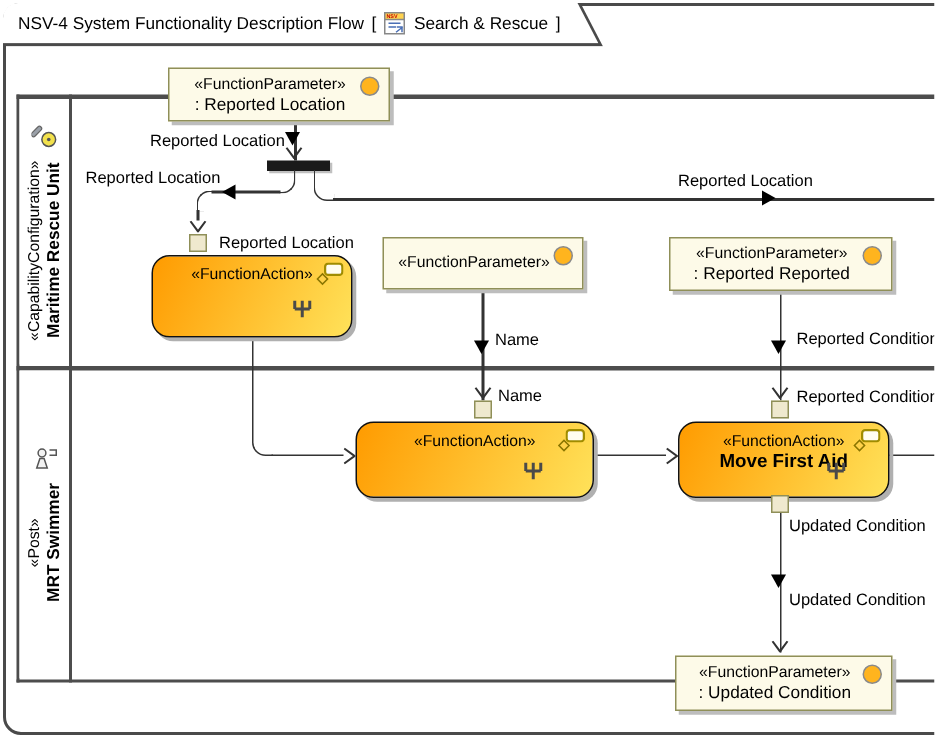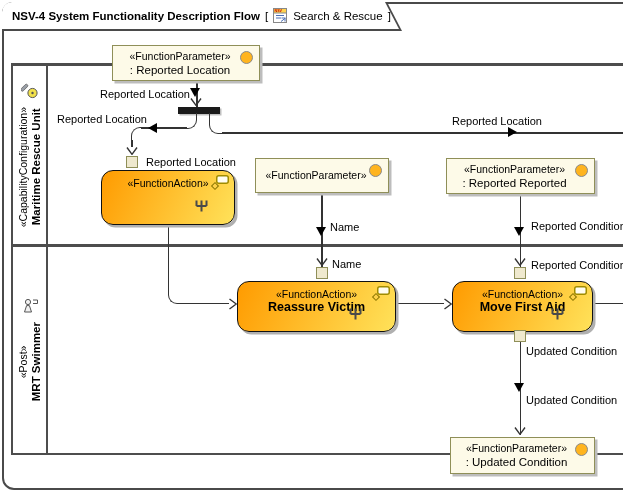--- a/index.html
+++ b/index.html
@@ -7,21 +7,21 @@
           font-family:"Liberation Sans",sans-serif;color:#000;}
   
   .frame{position:absolute;left:2px;top:2px;width:648px;height:484px;
          border:2px solid var(--frame-border,#4a4a4a);border-radius:12px;background:#fff;}
   .tab-outer{position:absolute;left:2px;top:2px;width:402px;height:29px;
              background:var(--frame-border,#4a4a4a);
              clip-path:polygon(0 0,385px 0,400px 100%,0 100%);border-top-left-radius:11px;}
   .tab-inner{position:absolute;left:0;top:0;width:400px;height:27px;background:#fff;
              clip-path:polygon(0 0,383px 0,397px 100%,0 100%);border-top-left-radius:10px;}
   .tab-content{position:absolute;left:10px;top:0;height:27px;display:flex;align-items:center;gap:5px;}
-  .tab-title{font-size:11.5px;font-weight:bold;white-space:nowrap;}
+  .tab-title{font-size:11.5px;font-weight:normal;white-space:nowrap;}
   .tab-ctx{font-size:11.5px;white-space:nowrap;}
   
   .tline{position:absolute;background:var(--lane-line,#4d4d4d);}
   
   .lane-cell{position:absolute;left:13px;width:33px;display:flex;flex-direction:column;
              align-items:center;justify-content:center;gap:7px;background:#fff;}
   .lane-text{writing-mode:vertical-rl;transform:rotate(180deg);text-align:center;line-height:13px;}
   .lane-stereo{font-size:10.5px;}
   .lane-name{font-size:11.5px;font-weight:bold;}
   
@@ -204,21 +204,20 @@
       </svg>
     <svg class="badge-rect" width="13" height="9">
         <rect x="0.75" y="0.75" width="11.5" height="7.5" rx="2" fill="#FFFDF0" stroke="#A08C00" stroke-width="1.5"></rect>
       </svg>
     <svg class="badge-diamond" width="10" height="10">
         <rect x="2.6" y="2.6" width="4.8" height="4.8" transform="rotate(45 5 5)" fill="#FFD24A" stroke="#8a7500" stroke-width="1"></rect>
       </svg>
   </div>
   <div class="action z4" style="left:237px;top:281px;width:159px;height:51px">
     <div class="stereo">«FunctionAction»</div>
-    <div class="aname">Reassure Victim</div>
     <svg class="rake" width="15" height="14" viewBox="0 0 15 14">
         <path d="M2.5,7 H12.5 M2.5,1.5 V7 M7.5,1.5 V7 M12.5,1.5 V7 M7.5,7 V12.5" stroke="#4a4a4a" stroke-width="2" fill="none"></path>
       </svg>
     <svg class="badge-rect" width="13" height="9">
         <rect x="0.75" y="0.75" width="11.5" height="7.5" rx="2" fill="#FFFDF0" stroke="#A08C00" stroke-width="1.5"></rect>
       </svg>
     <svg class="badge-diamond" width="10" height="10">
         <rect x="2.6" y="2.6" width="4.8" height="4.8" transform="rotate(45 5 5)" fill="#FFD24A" stroke="#8a7500" stroke-width="1"></rect>
       </svg>
   </div>

